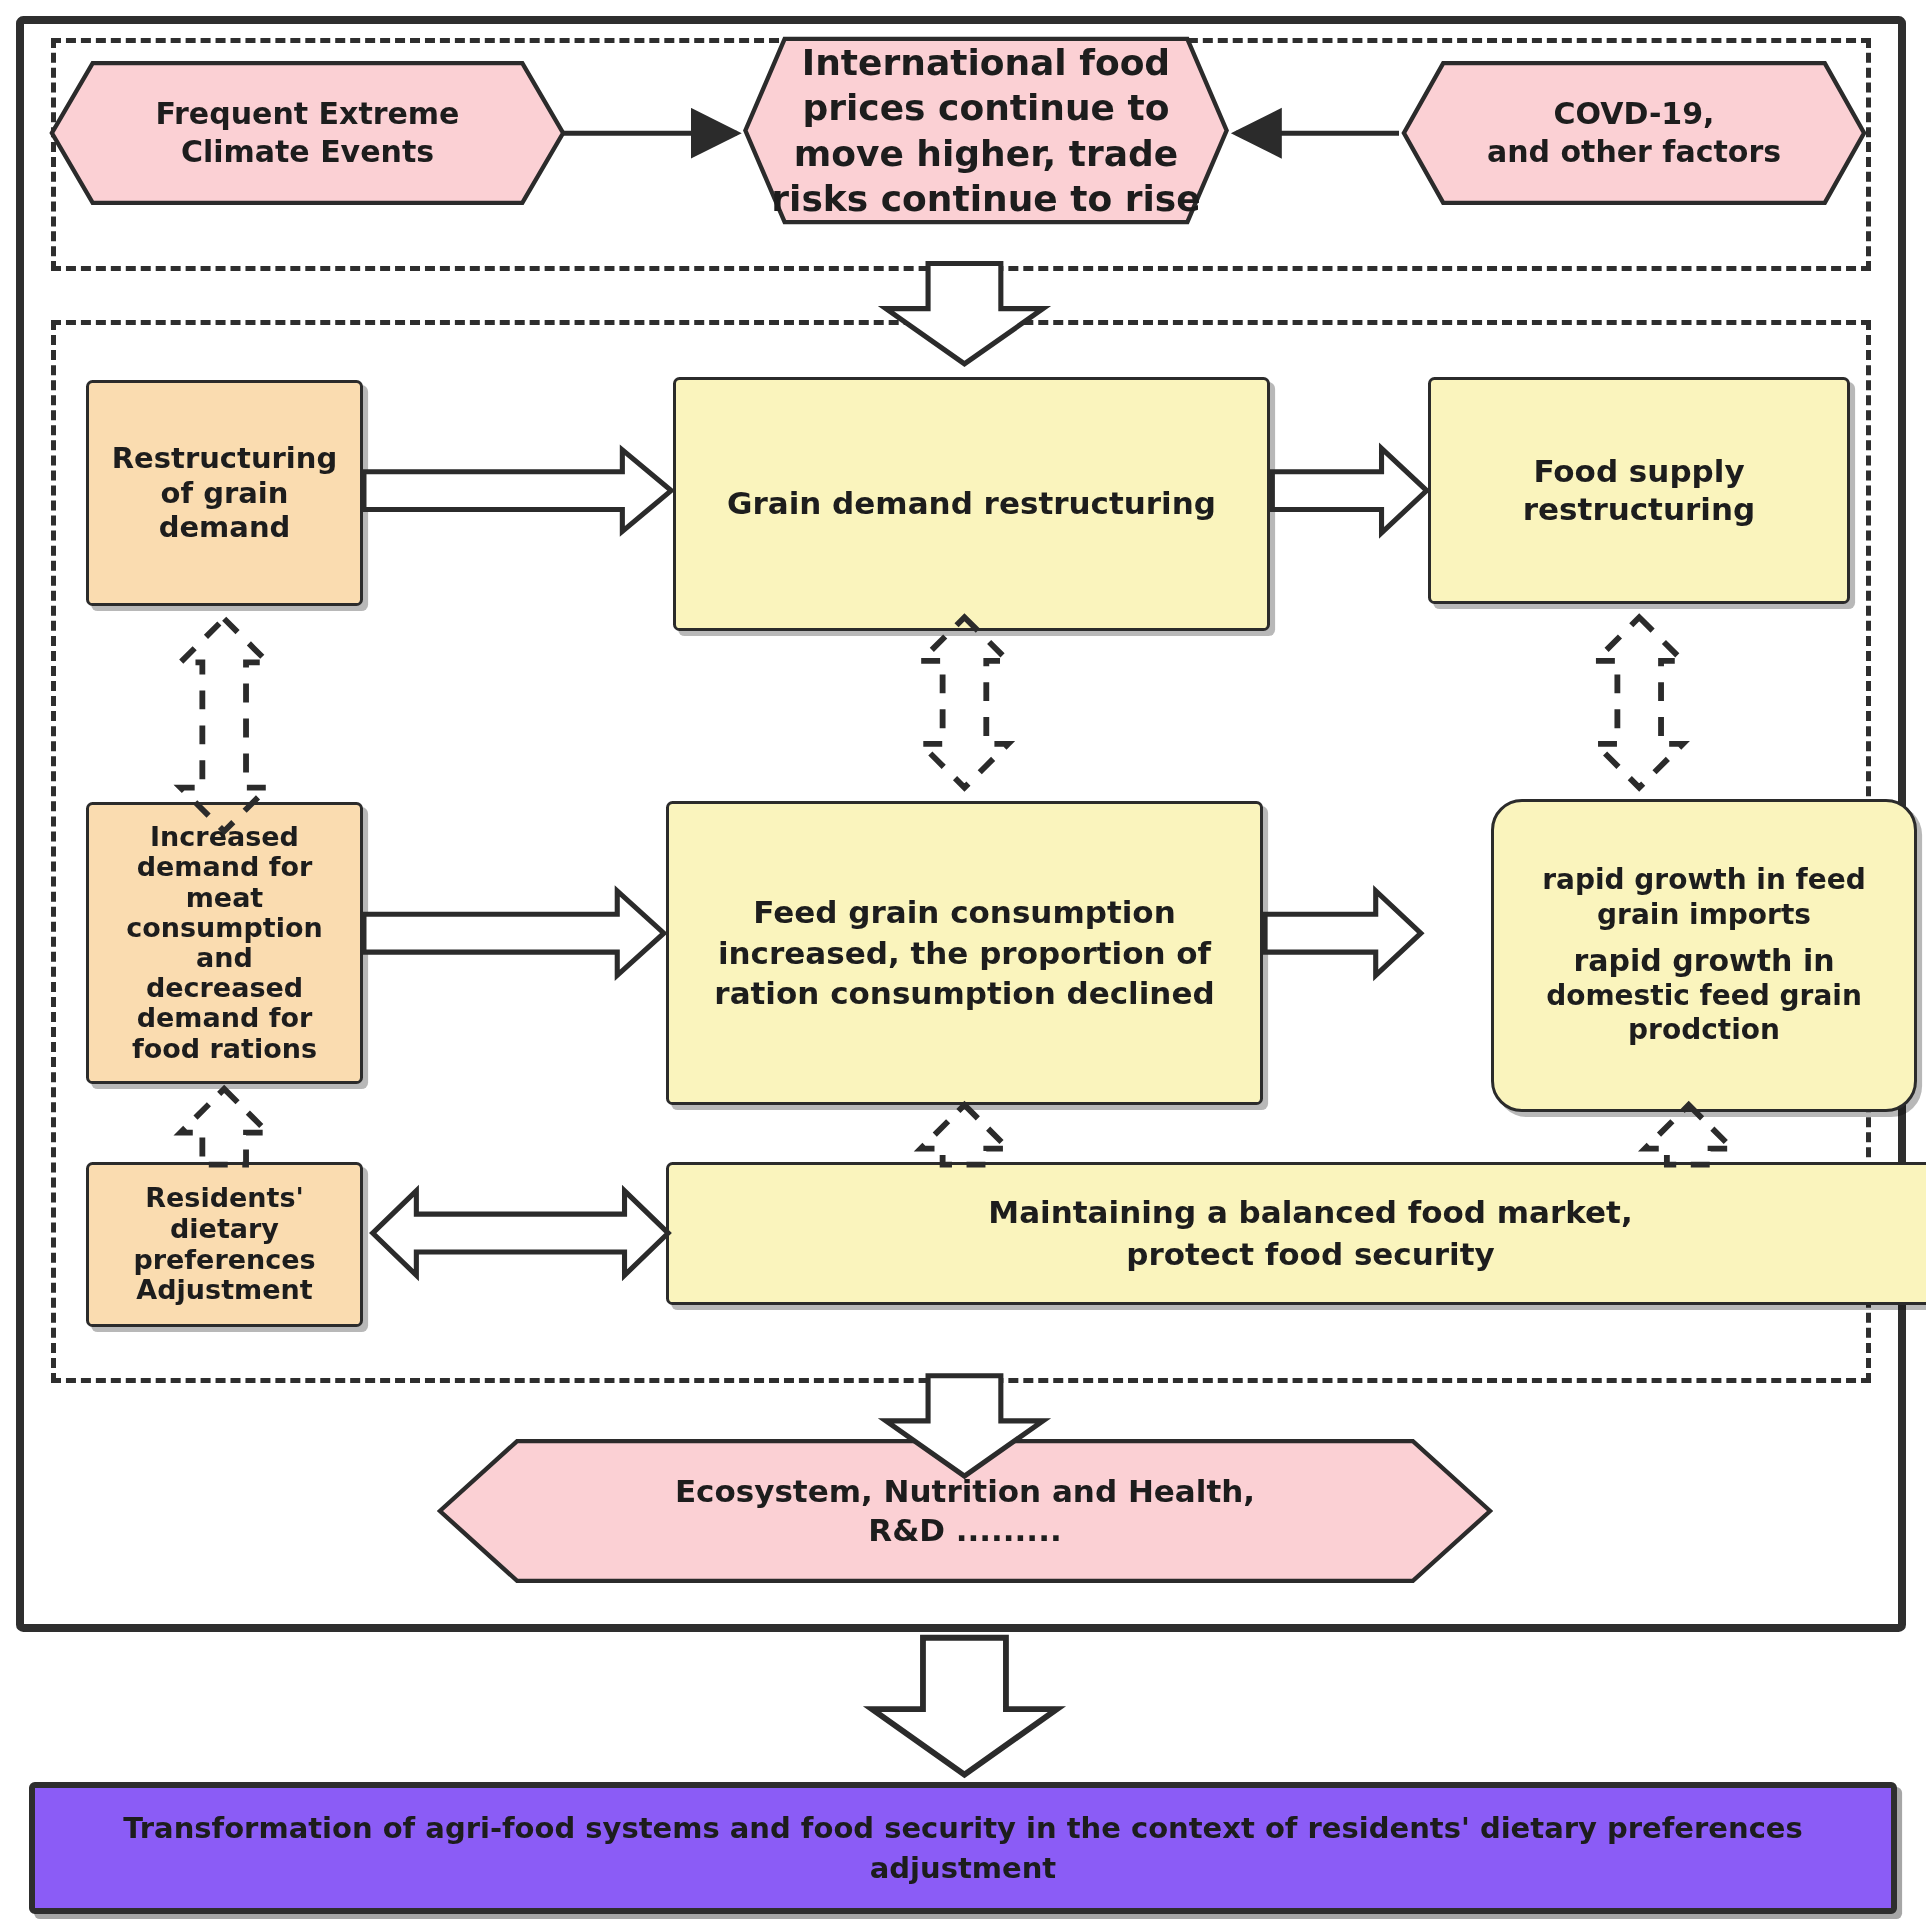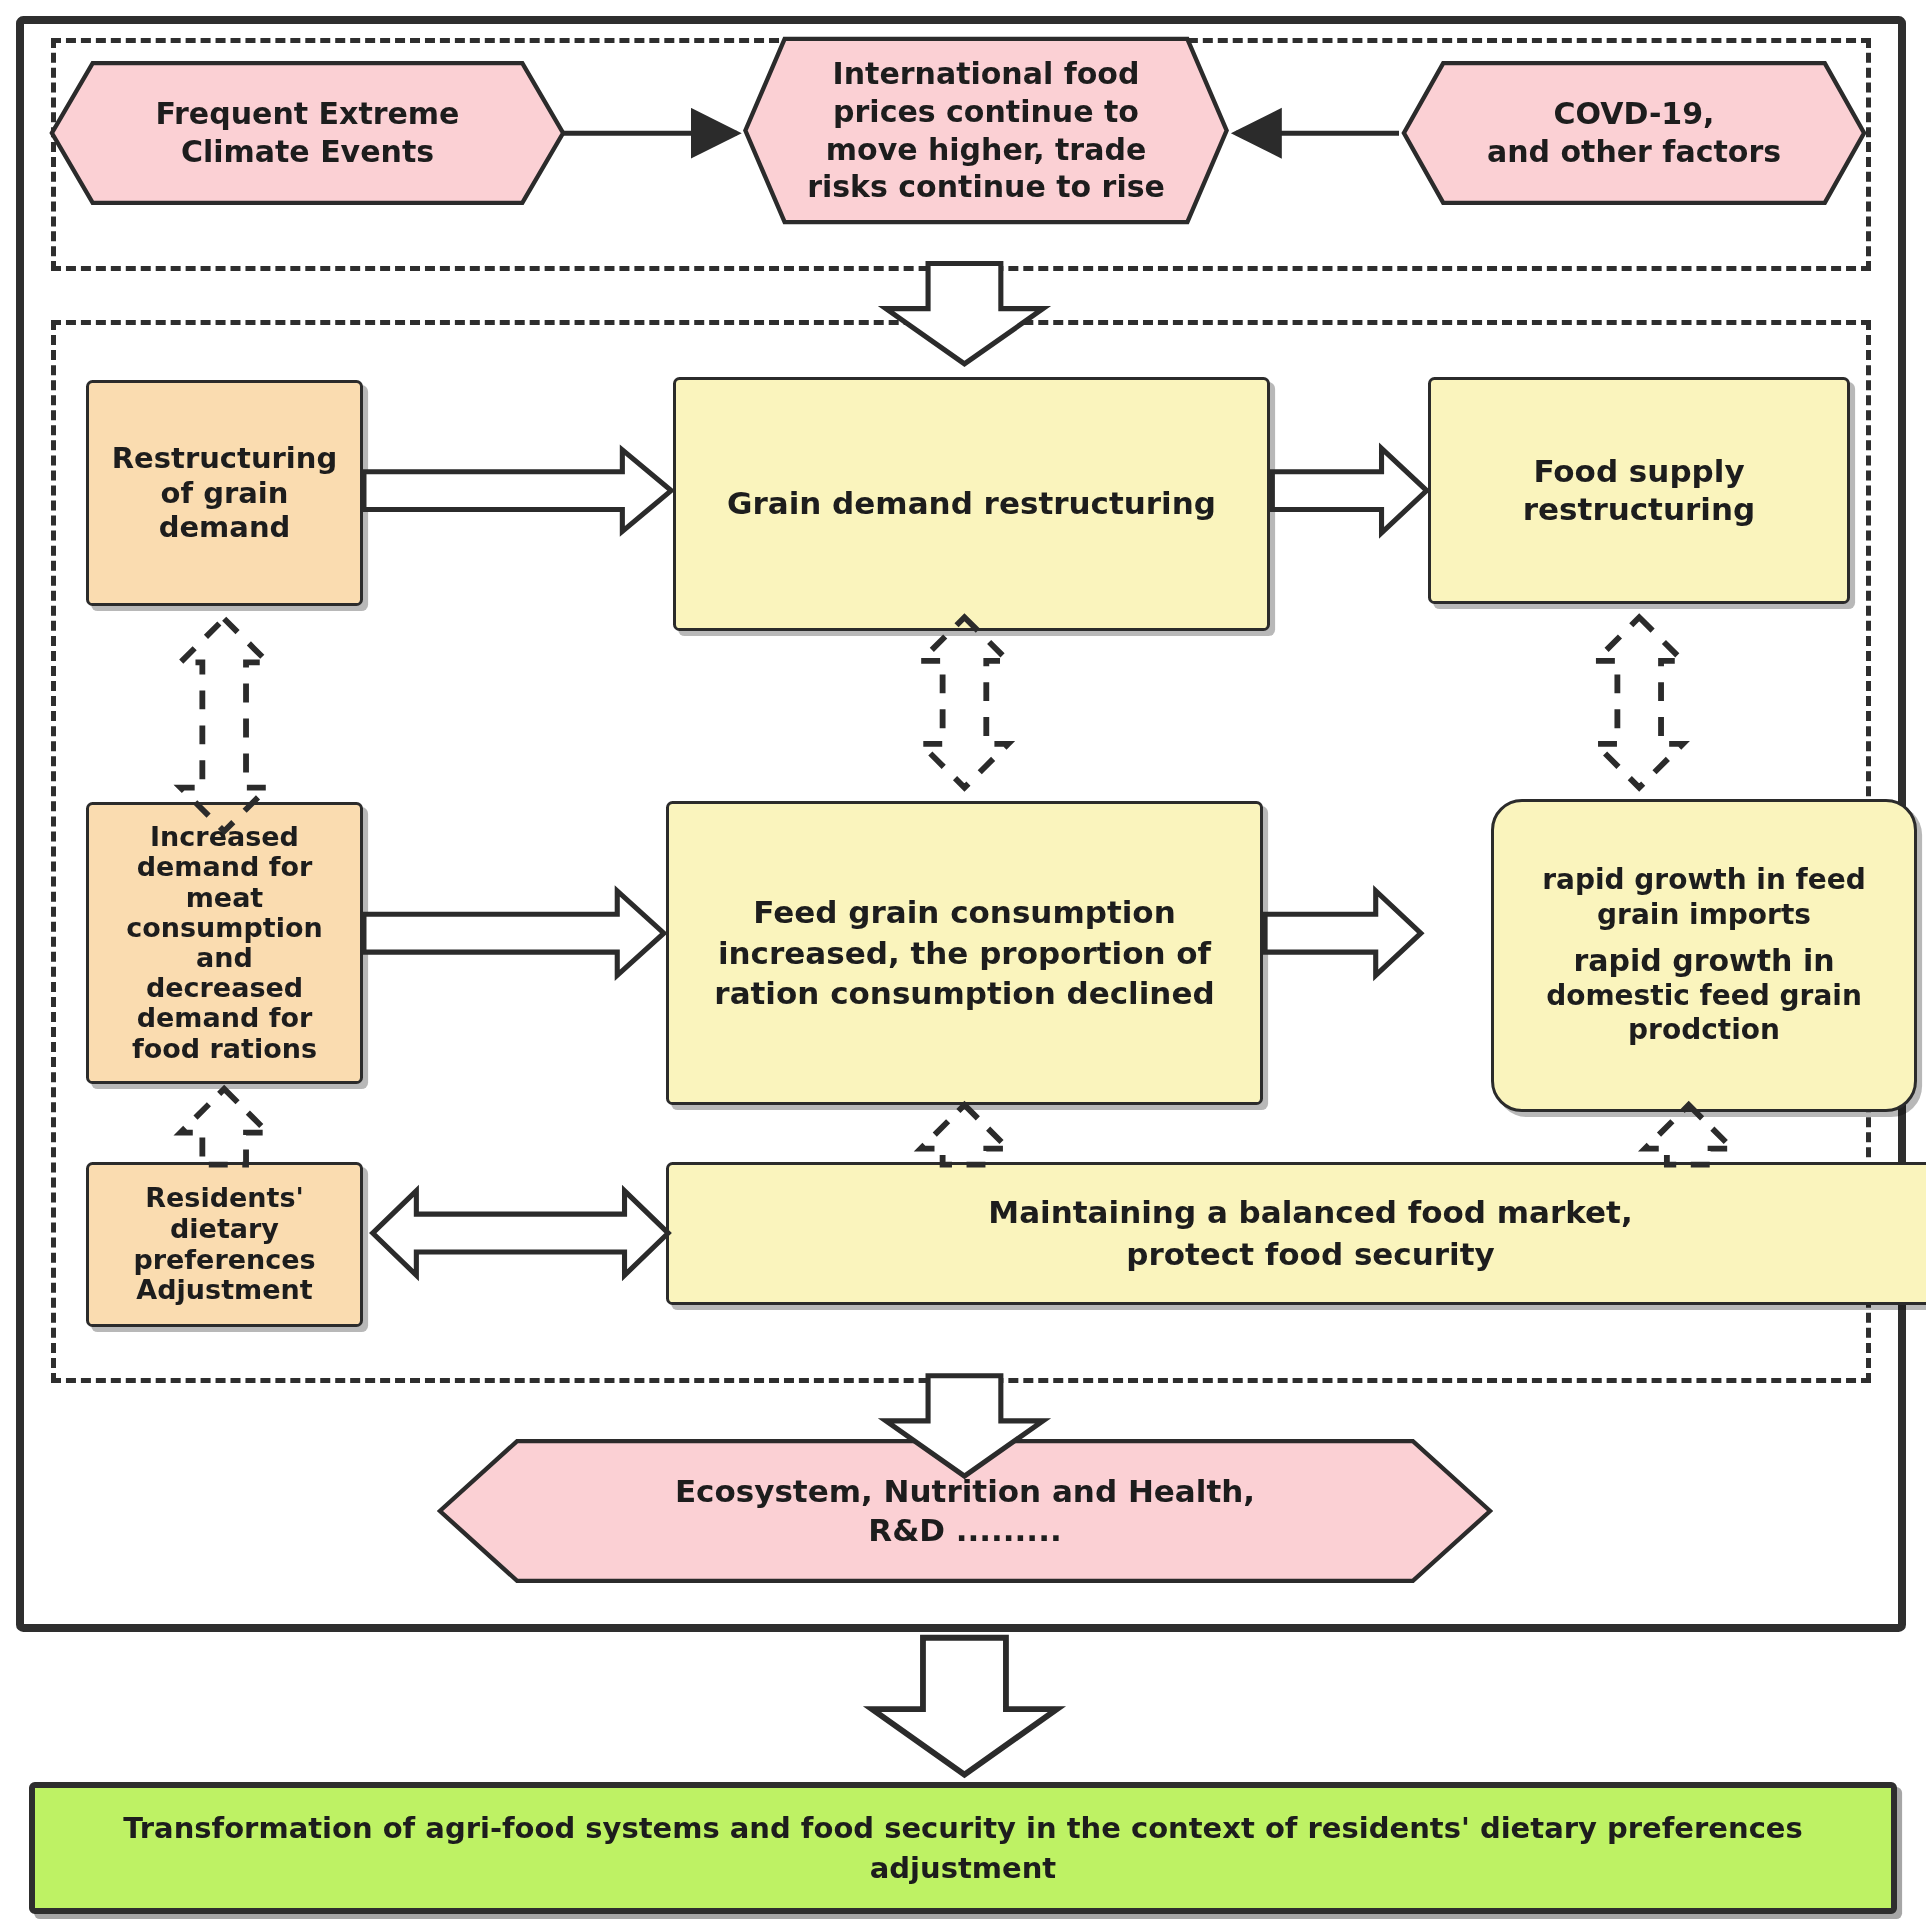--- a/index.html
+++ b/index.html
@@ -15,21 +15,21 @@
   .dash-dot-box{
     position:absolute;left:51px;top:38px;width:1820px;height:233px;
     border:5.1px dashed #2e2e2e;box-sizing:border-box;background:transparent;
   }
   .dashed-box{
     position:absolute;left:51px;top:320px;width:1820px;height:1063px;
     border:5.1px dashed #2e2e2e;box-sizing:border-box;background:transparent;
   }
   .bottom-bar{
     position:absolute;left:29px;top:1782px;width:1868px;height:132px;
-    border:6.6px solid #2e2e2e;border-radius:5.8px;box-sizing:border-box;background:#bef264;
+    border:6.6px solid #2e2e2e;border-radius:5.8px;box-sizing:border-box;background:#8b5cf6;
     display:flex;align-items:center;justify-content:center;text-align:center;
     box-shadow:5.1px 5.1px 0 rgba(0,0,0,.35);
   }
   .bottom-bar .txt{font-weight:bold;font-size:29px;color:#1d1d1d;line-height:1.38;padding:0 29px;}
 
   
   .node{
     position:absolute;box-sizing:border-box;display:flex;align-items:center;justify-content:center;
     text-align:center;font-weight:bold;color:#1d1d1d;line-height:1.2;
   }
@@ -65,21 +65,21 @@
     <svg width="517" height="146" viewBox="0 0 710 200">
       <polygon points="60,4 650,4 706,100 650,196 60,196 4,100" fill="#fbd0d4" stroke="#2b2b2b" stroke-width="6"></polygon>
     </svg>
     <div class="hexlabel" style="font-size:30px;">Frequent Extreme<br>Climate Events</div>
   </div>
 
   <div class="hexwrap" style="left:742px;top:36px;width:488px;height:189px;">
     <svg width="488" height="189" viewBox="0 0 670 260">
       <polygon points="58,4 612,4 666,130 612,256 58,256 4,130" fill="#fbd0d4" stroke="#2b2b2b" stroke-width="6"></polygon>
     </svg>
-    <div class="hexlabel" style="font-size:30px;">International food<br>prices continue to<br>move higher, trade<br>risks continue to rise</div>
+    <div class="hexlabel" style="font-size:36px;">International food<br>prices continue to<br>move higher, trade<br>risks continue to rise</div>
   </div>
 
   <div class="hexwrap" style="left:1401px;top:60px;width:466px;height:146px;">
     <svg width="466" height="146" viewBox="0 0 640 200">
       <polygon points="58,4 582,4 636,100 582,196 58,196 4,100" fill="#fbd0d4" stroke="#2b2b2b" stroke-width="6"></polygon>
     </svg>
     <div class="hexlabel" style="font-size:30px;">COVD-19,<br>and other factors</div>
   </div>
 
   <div class="dashed-box"></div>

